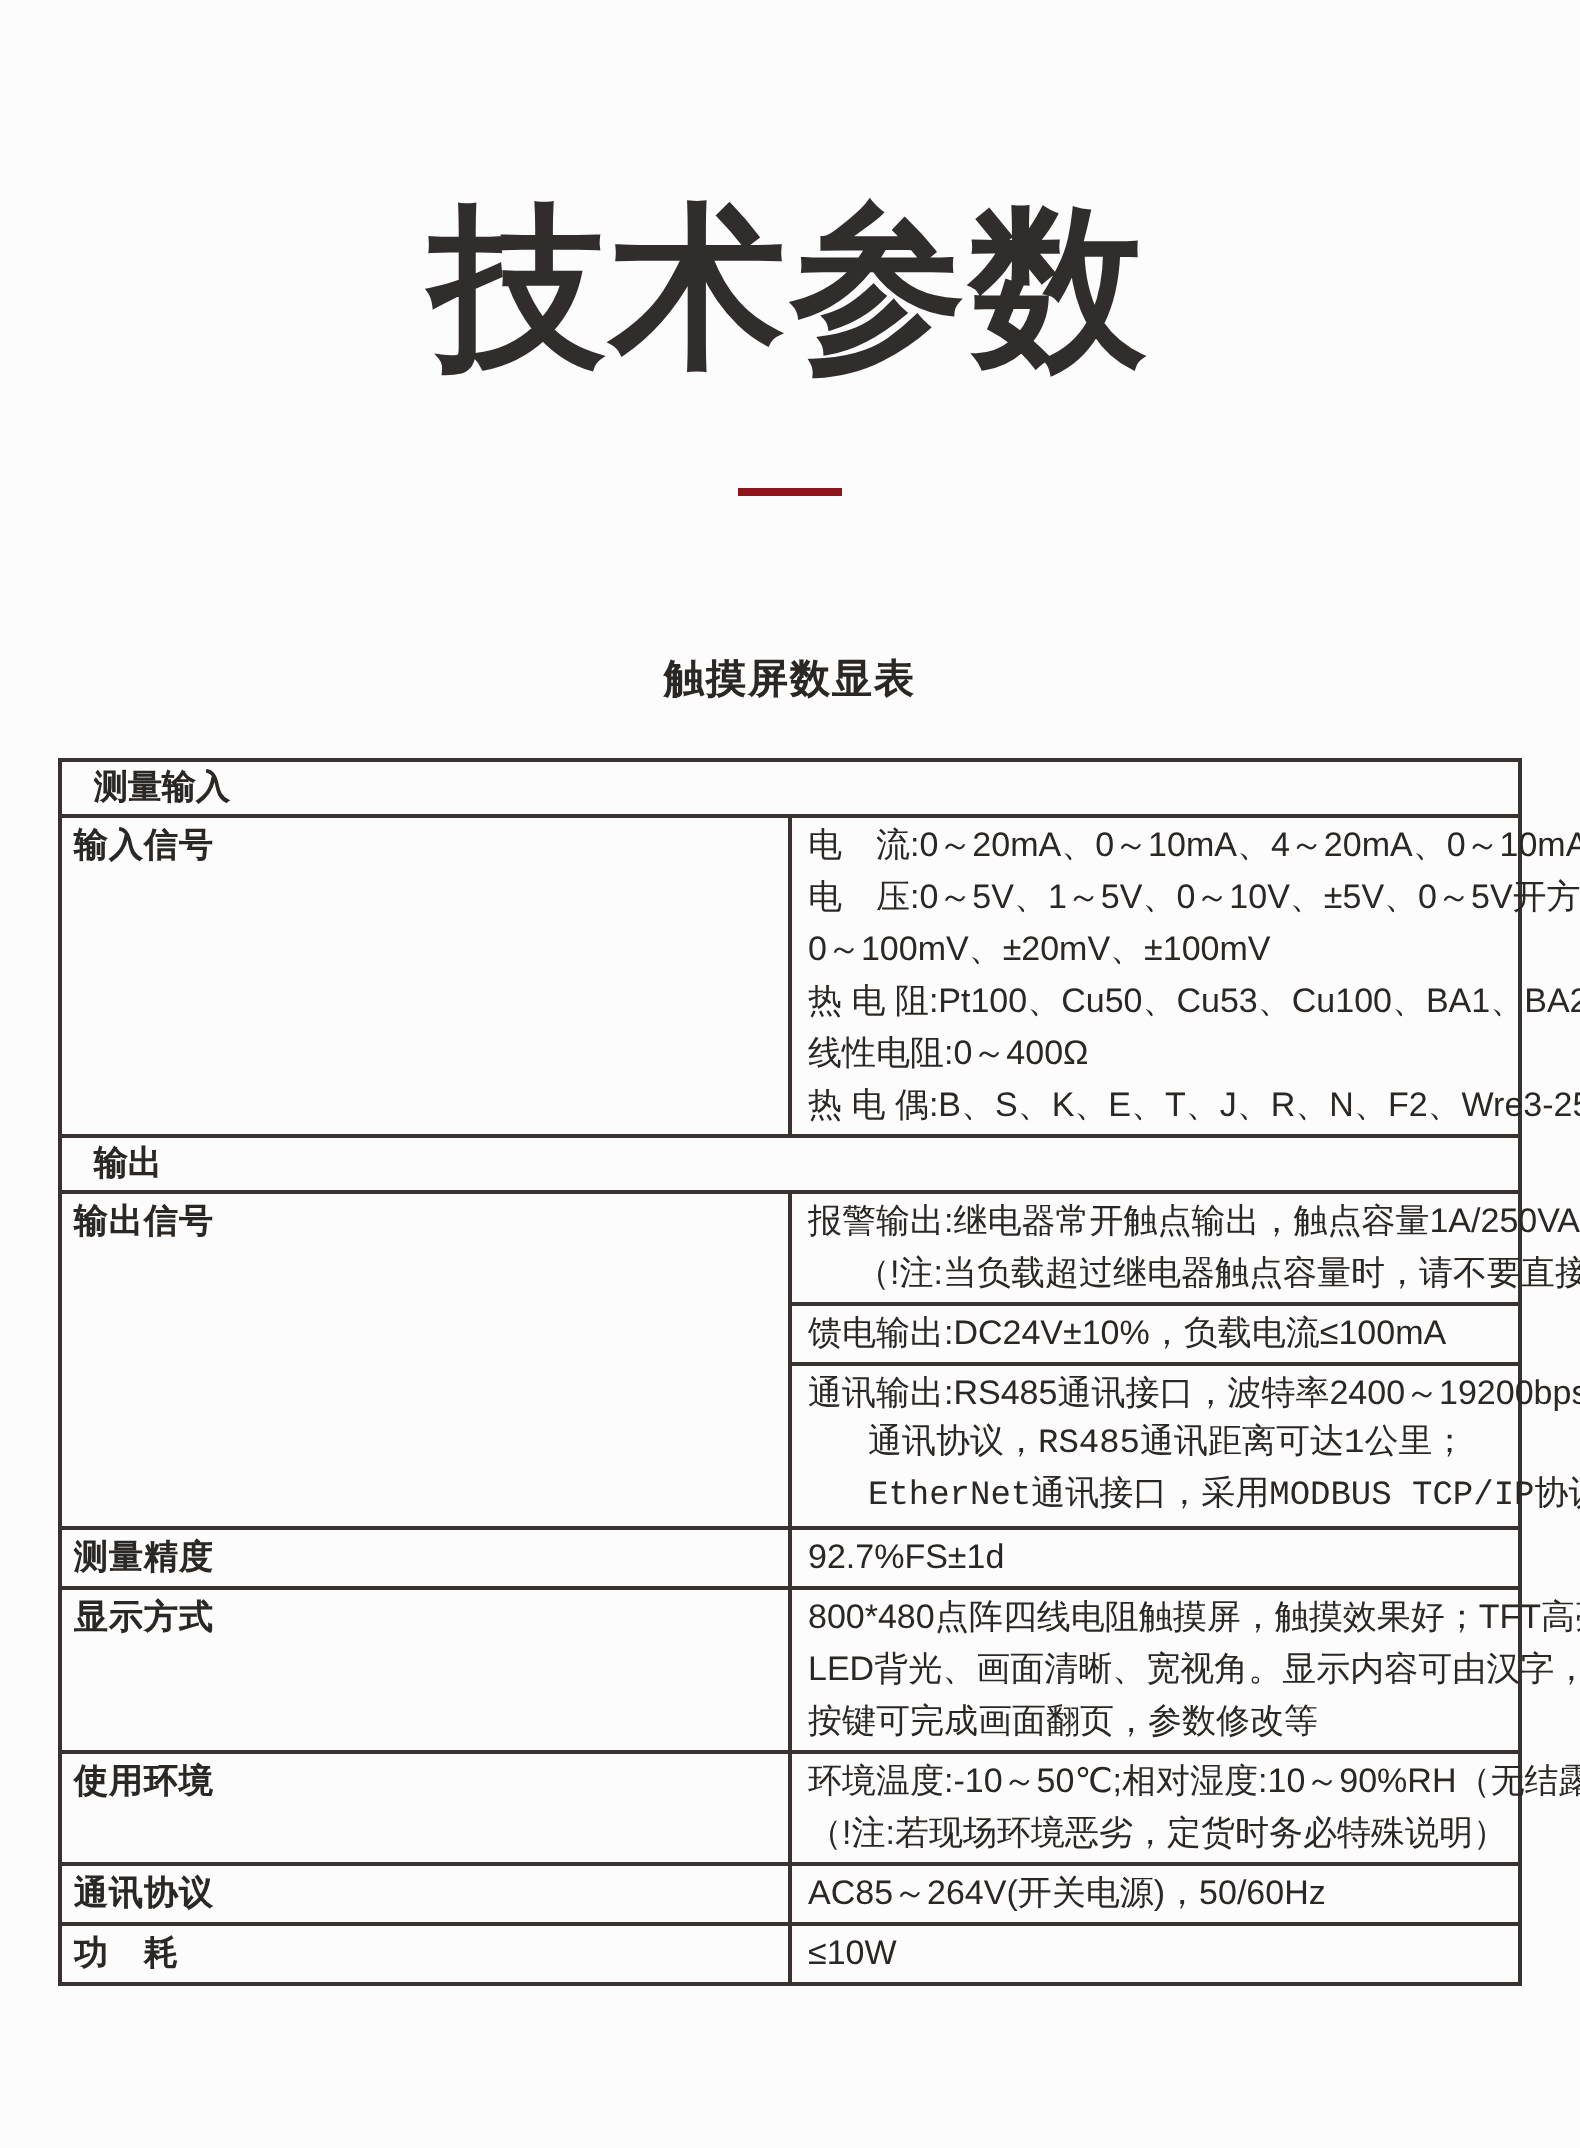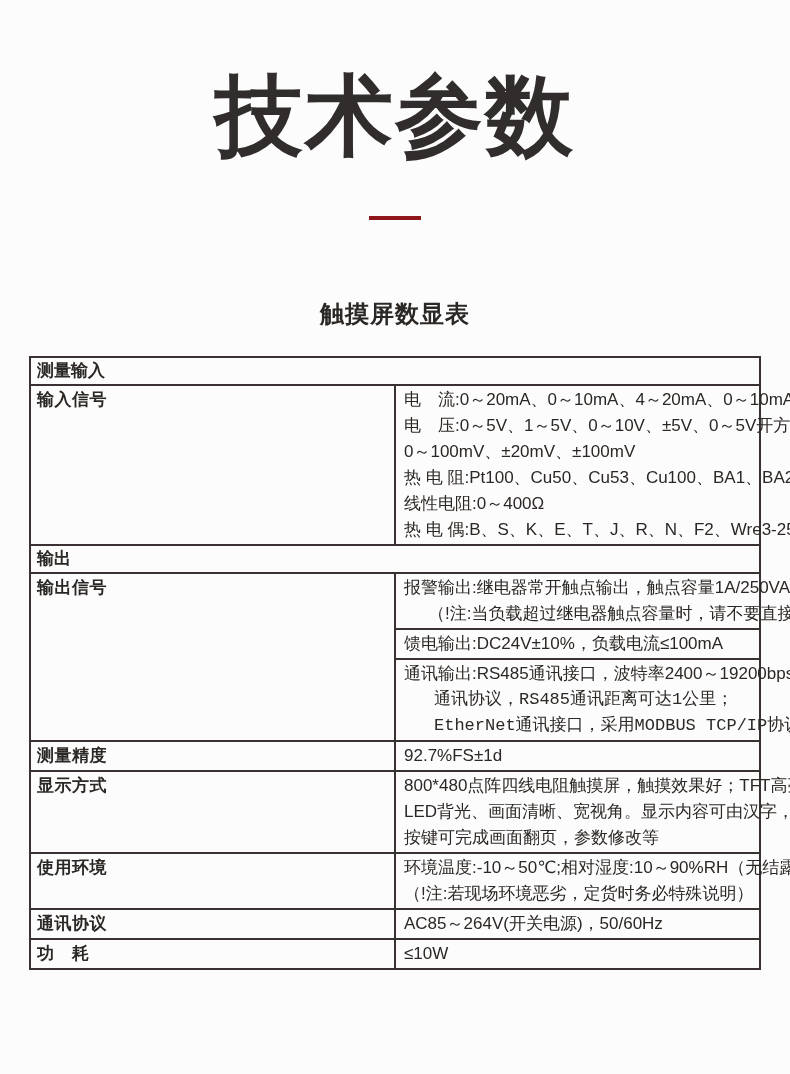--- a/index.html
+++ b/index.html
@@ -4,57 +4,57 @@
 <style>
   * { margin:0; padding:0; box-sizing:border-box; }
   html,body { width:790px; background:#fdfcfc; }
   body {
     height:1074px;
     font-family:"Liberation Sans","DejaVu Sans",sans-serif;
     color:#2b2724;
     overflow:hidden;
   }
   .page-title {
-    margin-top:70px;
+    margin-top:98px;
     text-align:center;
     font-size:88px;
     line-height:1.05;
     font-weight:900;
     letter-spacing:2px;
     color:#322d2d;
   }
   .title-divider {
     width:52px; height:4px;
     margin:54px auto 0 auto;
     background:#8e161b;
   }
   .sub-title {
     margin-top:78px;
     text-align:center;
-    font-size:24px;
+    font-size:20px;
     font-weight:700;
     letter-spacing:1px;
     color:#2b2724;
   }
   table.spec {
     width:732px;
     margin:26px auto 0 auto;
     border-collapse:collapse;
     table-layout:fixed;
     font-size:17px;
     font-weight:500;
   }
   table.spec td {
     border:2px solid #3a3231;
     vertical-align:top;
     line-height:26px;
   }
   td.section {
     height:27px;
-    padding:0 6px;
+    padding:0 16px;
     line-height:26px;
     font-weight:600;
   }
   td.lbl {
     width:91px;
     padding:1px 4px 1px 6px;
     font-weight:600;
     letter-spacing:0.5px;
   }
   td.ct { padding:1px 8px; }

